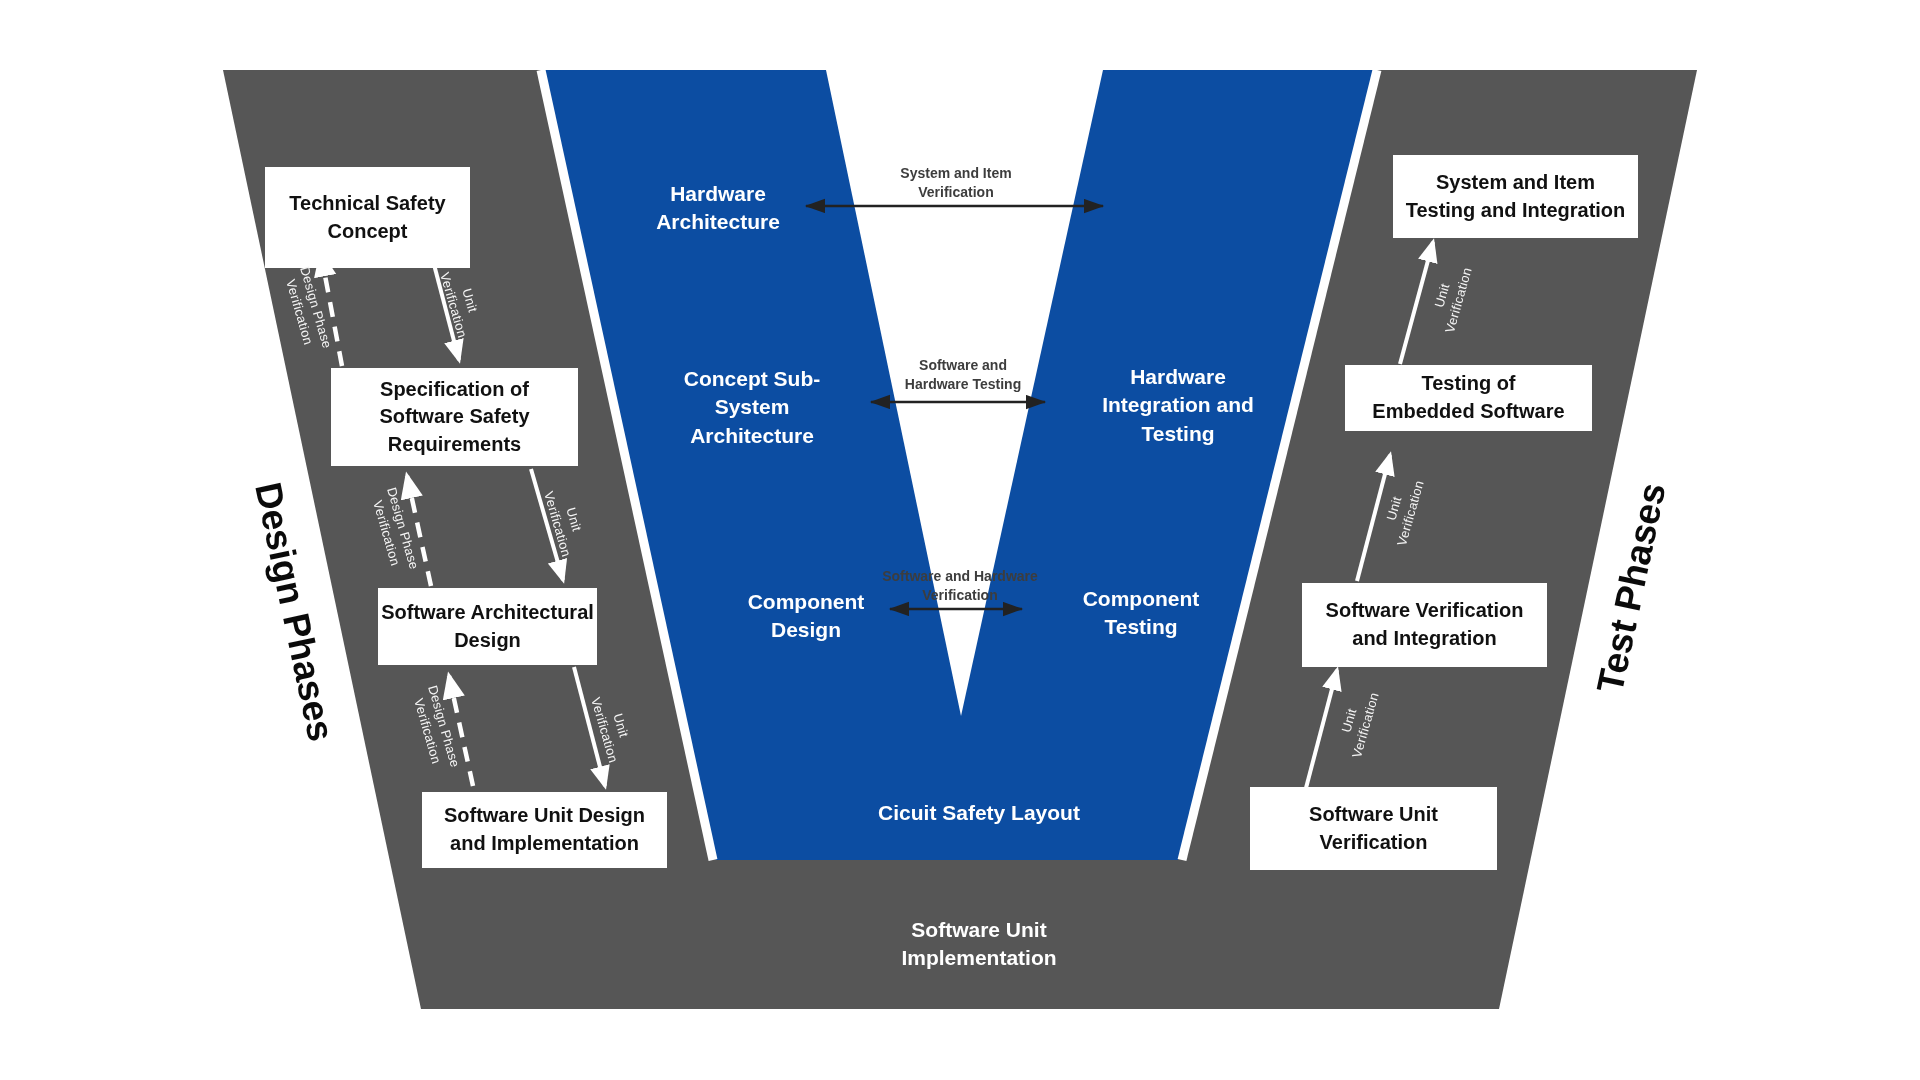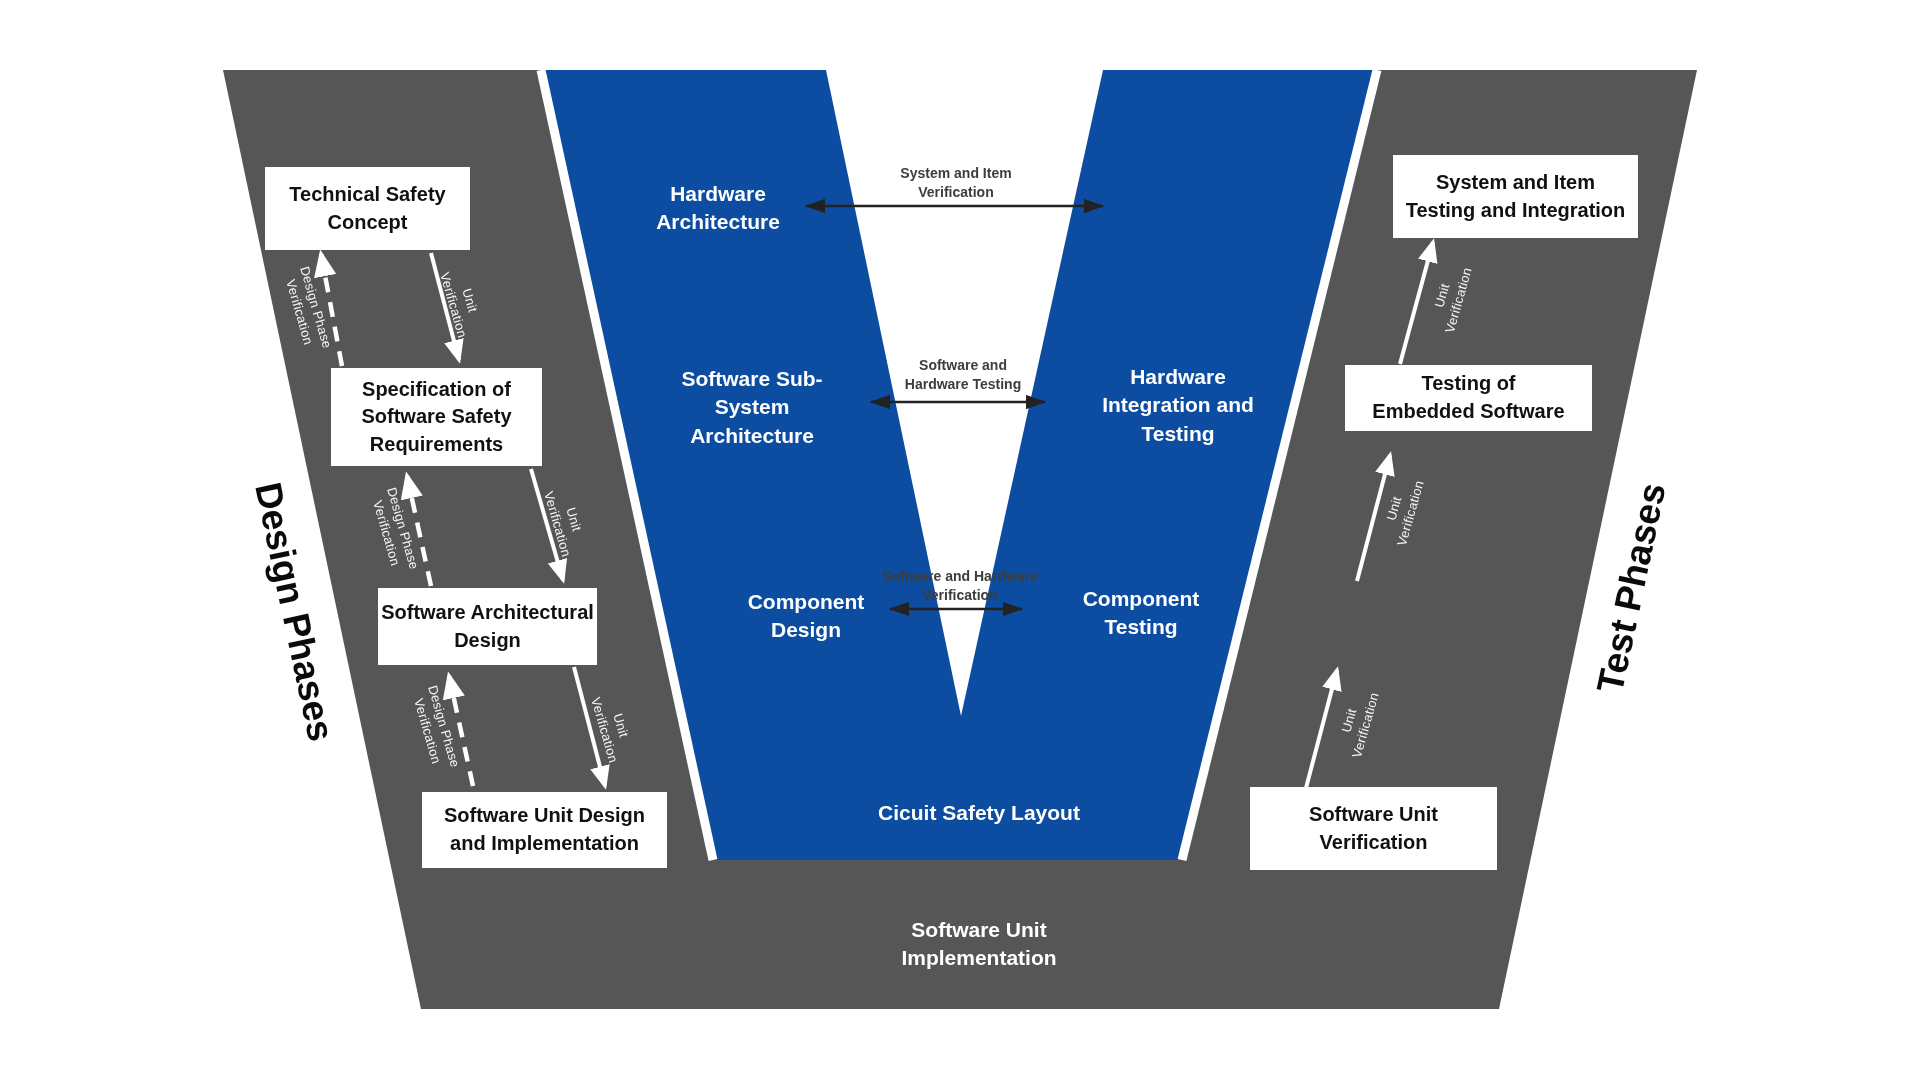--- a/index.html
+++ b/index.html
@@ -79,25 +79,25 @@
     <line x1="574" y1="667" x2="605" y2="786" stroke="#ffffff" stroke-width="4" marker-end="url(#head-white)"></line>
 
     <line x1="1306" y1="788" x2="1337" y2="670" stroke="#ffffff" stroke-width="4" marker-end="url(#head-white)"></line>
     <line x1="1357" y1="581" x2="1390" y2="455" stroke="#ffffff" stroke-width="4" marker-end="url(#head-white)"></line>
     <line x1="1400" y1="364" x2="1433" y2="242" stroke="#ffffff" stroke-width="4" marker-end="url(#head-white)"></line>
   </svg>
 
   <div class="axis-title axis-left" style="left:294px;top:612px">Design Phases</div>
   <div class="axis-title axis-right" style="left:1632px;top:588px">Test Phases</div>
 
-  <div class="phase-box" style="left:265px;top:167px;width:205px;height:83px">
+  <div class="phase-box" style="left:265px;top:167px;width:205px;height:101px">
     <span>Technical Safety</span>
     <span>Concept</span>
   </div>
-  <div class="phase-box" style="left:331px;top:368px;width:211px;height:98px">
+  <div class="phase-box" style="left:331px;top:368px;width:247px;height:98px">
     <span>Specification of</span>
     <span>Software Safety</span>
     <span>Requirements</span>
   </div>
   <div class="phase-box" style="left:378px;top:588px;width:219px;height:77px">
     <span>Software Architectural</span>
     <span>Design</span>
   </div>
   <div class="phase-box" style="left:422px;top:792px;width:245px;height:76px">
     <span>Software Unit Design</span>
@@ -105,31 +105,35 @@
   </div>
 
   <div class="phase-box" style="left:1393px;top:155px;width:245px;height:83px">
     <span>System and Item</span>
     <span>Testing and Integration</span>
   </div>
   <div class="phase-box" style="left:1345px;top:365px;width:247px;height:66px">
     <span>Testing of</span>
     <span>Embedded Software</span>
   </div>
+  <div class="phase-box" style="left:1302px;top:583px;width:245px;height:84px">
+    <span>Software Verification</span>
+    <span>and Integration</span>
+  </div>
   <div class="phase-box" style="left:1250px;top:787px;width:247px;height:83px">
     <span>Software Unit</span>
     <span>Verification</span>
   </div>
 
   <div class="vlabel" style="left:702px;top:208px">
     <span>Hardware</span>
     <span>Architecture</span>
   </div>
   <div class="vlabel" style="left:736px;top:408px">
-    <span>Software Sub-</span>
+    <span>Concept Sub-</span>
     <span>System</span>
     <span>Architecture</span>
   </div>
   <div class="vlabel" style="left:790px;top:616px">
     <span>Component</span>
     <span>Design</span>
   </div>
   <div class="vlabel" style="left:1162px;top:406px">
     <span>Hardware</span>
     <span>Integration and</span>

